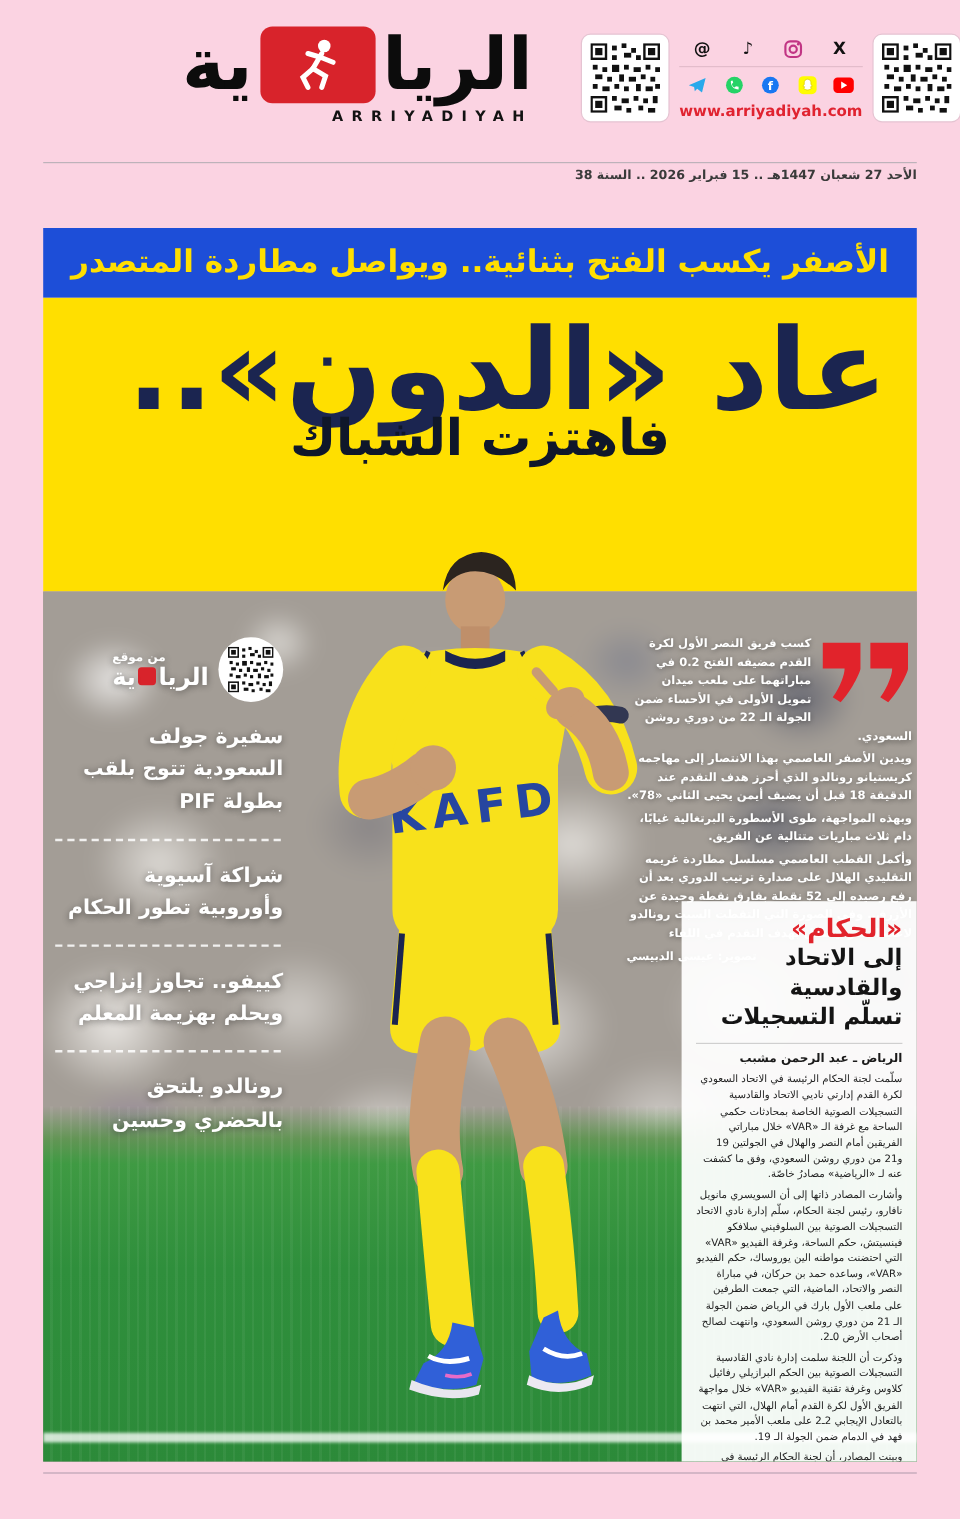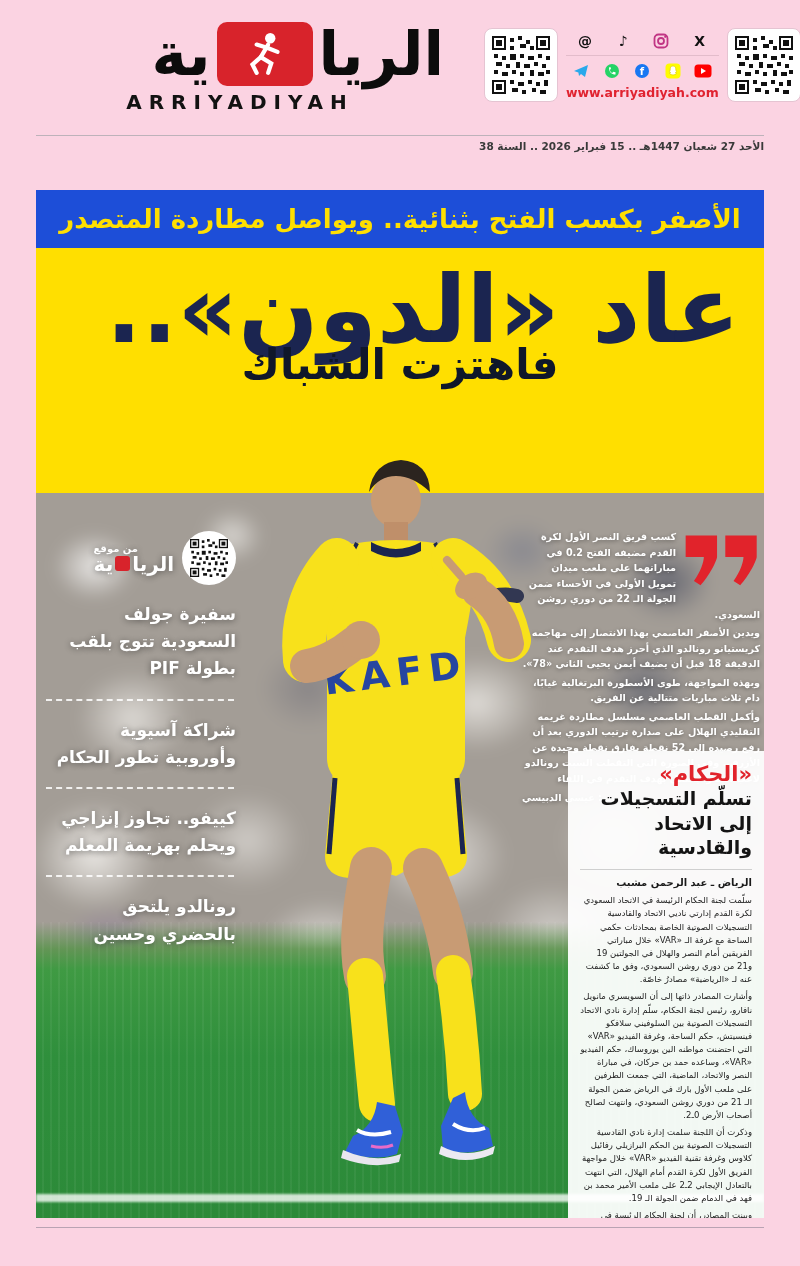--- a/index.html
+++ b/index.html
@@ -6,21 +6,21 @@
   .page{position:relative;width:800px;height:1266px;background:#fbd3e2;overflow:hidden;
         font-family:"DejaVu Sans","Liberation Sans",sans-serif;}
   
   .header{position:absolute;left:36px;top:0;width:728px;height:188px;}
   .header-rule{position:absolute;left:0;right:0;top:135px;height:1px;background:#bdb2ba;}
   .masthead{position:absolute;left:0;top:22px;width:408px;}
   .logo-row{display:flex;direction:rtl;align-items:center;gap:6px;}
   .logo-ar{font-size:60px;font-weight:900;color:#0c0c0c;letter-spacing:-2px;line-height:1;}
   .logo-redbox{width:96px;height:64px;background:#d8232b;border-radius:10px;display:flex;
                align-items:center;justify-content:center;}
-  .logo-latin{margin-top:4px;text-align:center;font-size:20px;font-weight:800;
+  .logo-latin{margin-top:4px;text-align:right;font-size:12px;font-weight:800;
               letter-spacing:7px;color:#121212;}
   .follow{position:absolute;right:0;top:28px;width:280px;}
   .follow-label{text-align:center;color:#e8536e;font-size:15px;font-weight:600;margin-bottom:6px;}
   .follow-row{display:flex;align-items:stretch;gap:6px;}
   .qr-box{background:#fff;border:1px solid #e5c4d2;border-radius:8px;width:72px;height:72px;
           display:flex;align-items:center;justify-content:center;flex:0 0 auto;}
   .icons-col{flex:1;display:flex;flex-direction:column;justify-content:space-between;padding:2px 2px;}
   .icons-row{display:flex;justify-content:space-around;align-items:center;height:22px;}
   .icons-divider{height:1px;background:#e3bccb;margin:2px 0;}
   .site-url{margin-top:2px;text-align:center;font-size:12.5px;font-weight:800;color:#e02330;}
@@ -293,22 +293,22 @@
       </span>
       <p>كسب فريق النصر الأول لكرة القدم مضيفه الفتح 0.2 في مباراتهما على ملعب ميدان تمويل الأولى في الأحساء ضمن الجولة الـ 22 من دوري روشن السعودي.</p>
       <p>ويدين الأصفر العاصمي بهذا الانتصار إلى مهاجمه كريستيانو رونالدو الذي أحرز هدف التقدم عند الدقيقة 18 قبل أن يضيف أيمن يحيى الثاني «78».</p>
       <p>وبهذه المواجهة، طوى الأسطورة البرتغالية غيابًا، دام ثلاث مباريات متتالية عن الفريق.</p>
       <p>وأكمل القطب العاصمي مسلسل مطاردة غريمه التقليدي الهلال على صدارة ترتيب الدوري بعد أن رفع رصيده إلى 52 نقطة بفارق نقطة وحيدة عن الأزرق.. وفي الصورة التي التقطت السبت رونالدو لاعب النصر، يحتفل بهدف التقدم في اللقاء</p>
       <span class="credit">تصوير: عيسى الدبيسي</span>
     </div>
 
     <div class="card">
       <div class="card-kicker">«الحكام»</div>
+      <div class="card-title">إلى الاتحاد والقادسية</div>
       <div class="card-title">تسلّم التسجيلات</div>
-      <div class="card-title">إلى الاتحاد والقادسية</div>
       <hr class="card-rule">
       <div class="card-byline">الرياض ـ عبد الرحمن مشبب</div>
       <div class="card-body">
         <p>سلّمت لجنة الحكام الرئيسة في الاتحاد السعودي لكرة القدم إدارتي ناديي الاتحاد والقادسية التسجيلات الصوتية الخاصة بمحادثات حكمي الساحة مع غرفة الـ «VAR» خلال مباراتي الفريقين أمام النصر والهلال في الجولتين 19 و21 من دوري روشن السعودي، وفق ما كشفت عنه لـ «الرياضية» مصادرُ خاصّة.</p>
         <p>وأشارت المصادر ذاتها إلى أن السويسري مانويل نافارو، رئيس لجنة الحكام، سلّم إدارة نادي الاتحاد التسجيلات الصوتية بين السلوفيني سلافكو فينسيتش، حكم الساحة، وغرفة الفيديو «VAR» التي احتضنت مواطنه الين يوروساك، حكم الفيديو «VAR»، وساعده حمد بن حركان، في مباراة النصر والاتحاد، الماضية، التي جمعت الطرفين على ملعب الأول بارك في الرياض ضمن الجولة الـ 21 من دوري روشن السعودي، وانتهت لصالح أصحاب الأرض 0ـ2.</p>
         <p>وذكرت أن اللجنة سلمت إدارة نادي القادسية التسجيلات الصوتية بين الحكم البرازيلي رفائيل كلاوس وغرفة تقنية الفيديو «VAR» خلال مواجهة الفريق الأول لكرة القدم أمام الهلال، التي انتهت بالتعادل الإيجابي 2ـ2 على ملعب الأمير محمد بن فهد في الدمام ضمن الجولة الـ 19.</p>
         <p>وبينت المصادر، أن لجنة الحكام الرئيسة في الاتحاد السعودي لكرة القدم نبّهت الطواقم الأجنبية إلى ضرورة التحدث باللغة الإنجليزية خلال مجريات المباريات حتى لو كانوا من البلد نفسه.</p>
       </div>
 
     </div>

